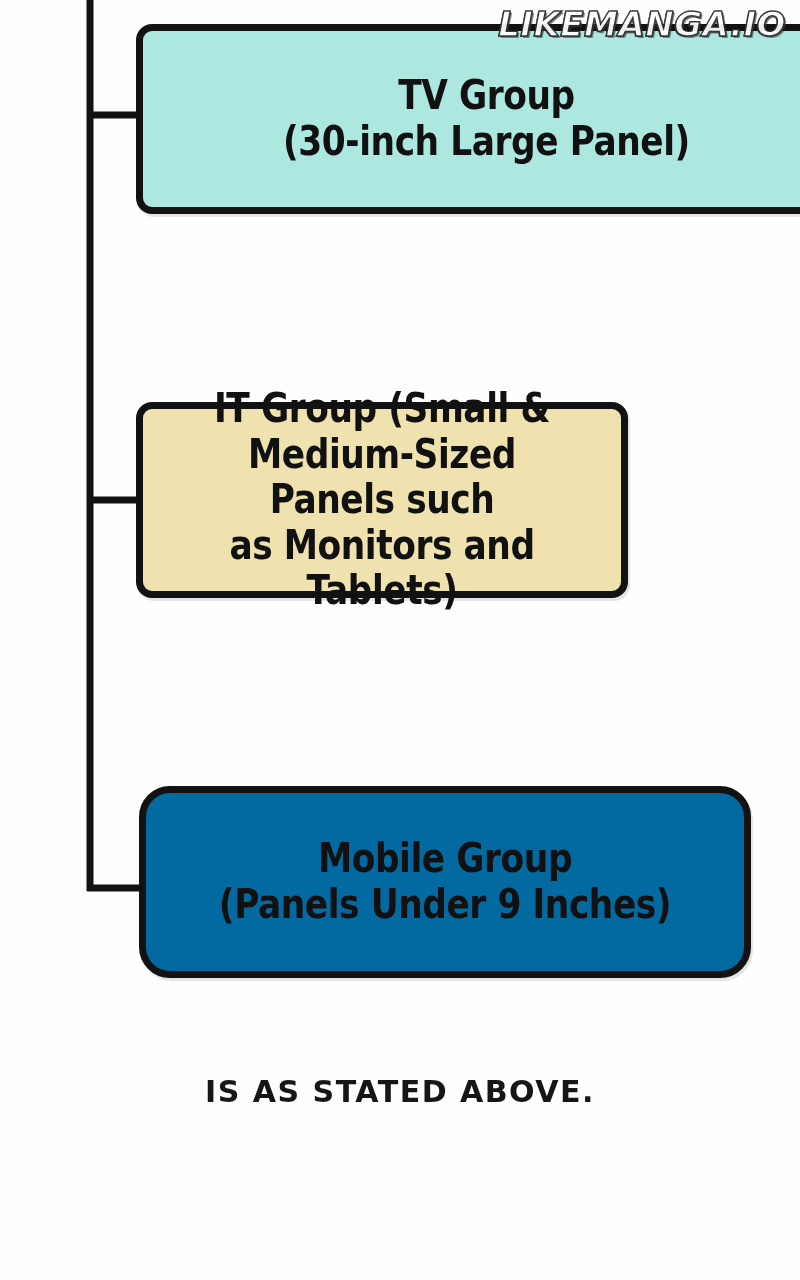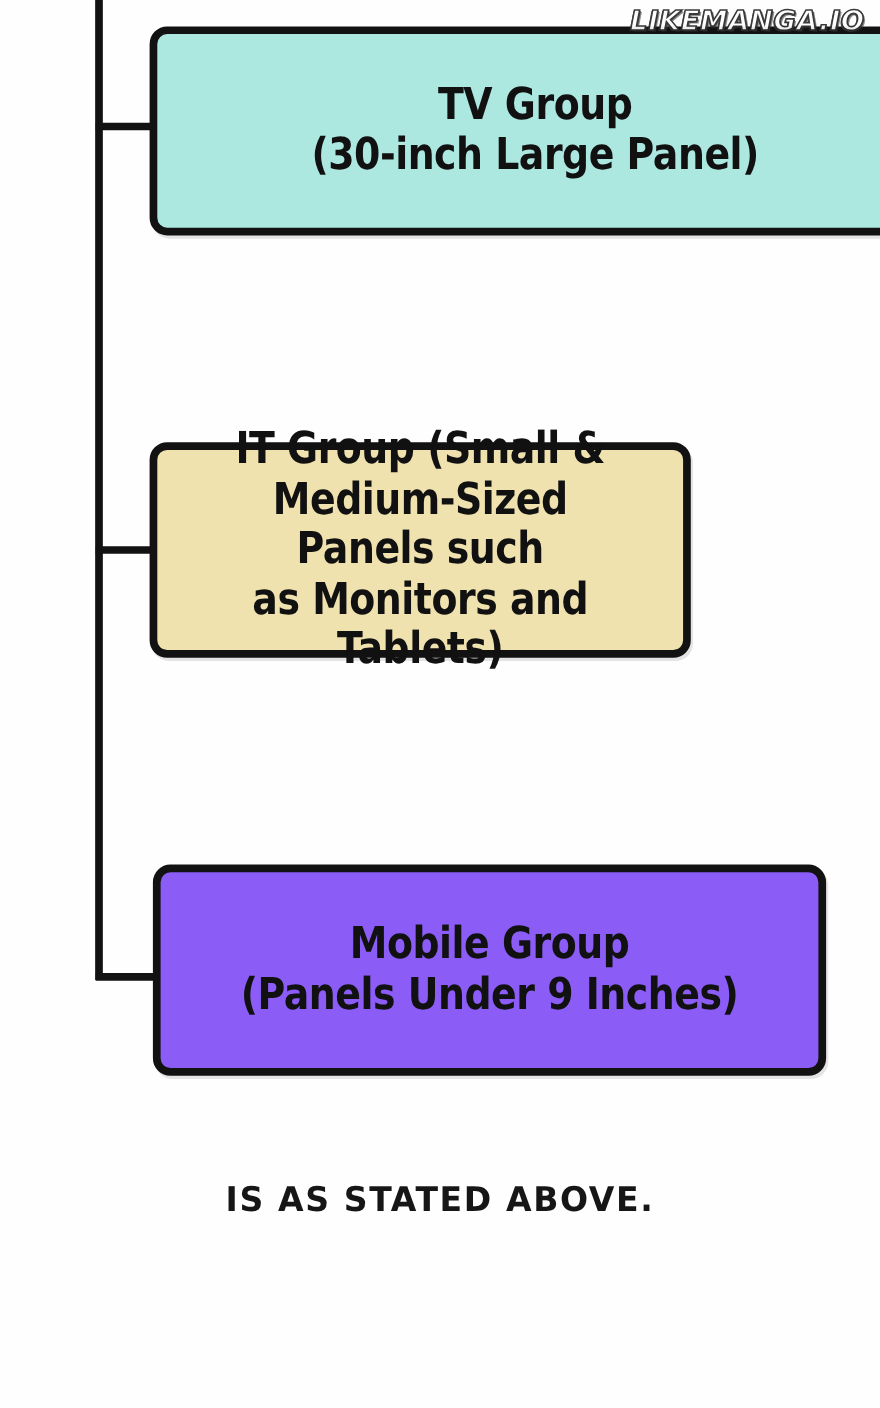--- a/index.html
+++ b/index.html
@@ -99,21 +99,21 @@
   }
 
   
   #watermark {
     position: absolute;
     right: 14px;
     top: 4px;
     font-family: "DejaVu Sans", "Liberation Sans", sans-serif;
     font-style: italic;
     font-weight: 700;
-    font-size: 25px;
+    font-size: 34px;
     letter-spacing: 0.5px;
     color: #ffffff;
     -webkit-text-stroke: 1.4px #2b2b2b;
     text-shadow:
        1px 1px 0 #3a3a3a,
       -1px 1px 0 #3a3a3a,
        2px 2px 0 rgba(40,40,40,0.55);
     opacity: 0.93;
     user-select: none;
     margin-left: 14px;
@@ -139,21 +139,21 @@
     <div class="group-label">TV Group
 (30-inch Large Panel)</div>
   </div>
 
   <div class="group-box" id="box-it" style="background: rgb(239, 226, 174); border-color: rgb(18, 18, 18);">
     <div class="group-label">IT Group (Small &amp;
 Medium-Sized Panels such
 as Monitors and Tablets)</div>
   </div>
 
-  <div class="group-box" id="box-mobile" style="background: #8b5cf6; border-color: rgb(18, 18, 18);">
+  <div class="group-box" id="box-mobile" style="background: #0369a1; border-color: rgb(18, 18, 18); border-radius: 31px;">
     <div class="group-label">Mobile Group
 (Panels Under 9 Inches)</div>
   </div>
 
   <div id="caption">IS AS STATED ABOVE.</div>
 
   <div id="watermark">LIKEMANGA.IO</div>
 
 </div>
 

